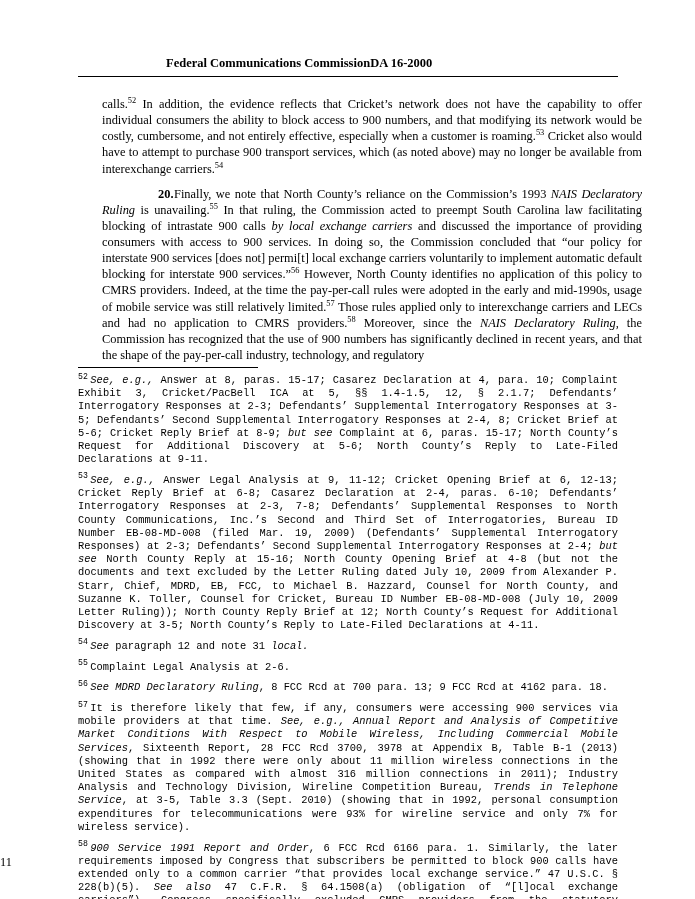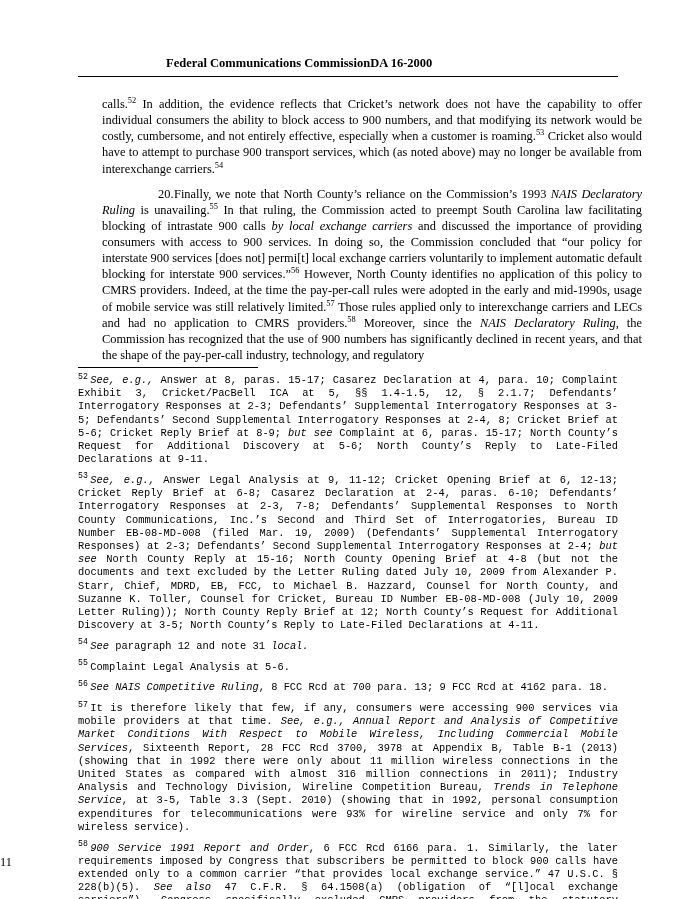--- a/index.html
+++ b/index.html
@@ -57,20 +57,21 @@
     margin: 0 0 0 0;
     text-indent: 0;
   }
   .body-text p.indent {
     margin-top: 9px;
     text-indent: 28px;
   }
   .para-num {
     display: inline-block;
     width: 44px;
+    font-weight: bold;
   }
   sup {
     font-size: 8.4px;
     vertical-align: super;
     line-height: 0;
   }
   .fn-rule {
     position: absolute;
     left: 78px;
     top: 367px;
@@ -122,21 +123,21 @@
     <p>calls.<sup>52</sup>  In addition, the evidence reflects that Cricket’s network does not have the capability to offer individual consumers the ability to block access to 900 numbers, and that modifying its network would be costly, cumbersome, and not entirely effective, especially when a customer is roaming.<sup>53</sup>  Cricket also would have to attempt to purchase 900 transport services, which (as noted above) may no longer be available from interexchange carriers.<sup>54</sup></p>
     <p class="indent"><span class="para-num">20.</span><span>Finally, we note that North County’s reliance on the Commission’s 1993 <i>NAIS Declaratory Ruling</i> is unavailing.<sup>55</sup>  In that ruling, the Commission acted to preempt South Carolina law facilitating blocking of intrastate 900 calls <i>by local exchange carriers</i> and discussed the importance of providing consumers with access to 900 services.  In doing so, the Commission concluded that “our policy for interstate 900 services [does not] permi[t] local exchange carriers voluntarily to implement automatic default blocking for interstate 900 services.”<sup>56</sup>  However, North County identifies no application of this policy to CMRS providers.  Indeed, at the time the pay-per-call rules were adopted in the early and mid-1990s, usage of mobile service was still relatively limited.<sup>57</sup>  Those rules applied only to interexchange carriers and LECs and had no application to CMRS providers.<sup>58</sup>  Moreover, since the <i>NAIS Declaratory Ruling</i>, the Commission has recognized that the use of 900 numbers has significantly declined in recent years, and that the shape of the pay-per-call industry, technology, and regulatory</span></p>
   </div>
 
   <div class="fn-rule"></div>
 
   <div class="footnotes">
     <p class="fn"><span class="fnum">52</span><span><i>See, e.g.,</i> Answer at 8, paras. 15-17; Casarez Declaration at 4, para. 10; Complaint Exhibit 3, Cricket/PacBell ICA at 5, §§ 1.4-1.5, 12, § 2.1.7; Defendants’ Interrogatory Responses at 2-3; Defendants’ Supplemental Interrogatory Responses at 3-5; Defendants’ Second Supplemental Interrogatory Responses at 2-4, 8; Cricket Brief at 5-6; Cricket Reply Brief at 8-9; <i>but see</i> Complaint at 6, paras. 15-17; North County’s Request for Additional Discovery at 5-6; North County’s Reply to Late-Filed Declarations at 9-11.</span></p>
     <p class="fn"><span class="fnum">53</span><span><i>See, e.g.,</i> Answer Legal Analysis at 9, 11-12; Cricket Opening Brief at 6, 12-13; Cricket Reply Brief at 6-8; Casarez Declaration at 2-4, paras. 6-10; Defendants’ Interrogatory Responses at 2-3, 7-8; Defendants’ Supplemental Responses to North County Communications, Inc.’s Second and Third Set of Interrogatories, Bureau ID Number EB-08-MD-008 (filed Mar. 19, 2009) (Defendants’ Supplemental Interrogatory Responses) at 2-3; Defendants’ Second Supplemental Interrogatory Responses at 2-4; <i>but see</i> North County Reply at 15-16; North County Opening Brief at 4-8 (but not the documents and text excluded by the Letter Ruling dated July 10, 2009 from Alexander P. Starr, Chief, MDRD, EB, FCC, to Michael B. Hazzard, Counsel for North County, and Suzanne K. Toller, Counsel for Cricket, Bureau ID Number EB-08-MD-008 (July 10, 2009 Letter Ruling)); North County Reply Brief at 12; North County’s Request for Additional Discovery at 3-5; North County’s Reply to Late-Filed Declarations at 4-11.</span></p>
     <p class="fn"><span class="fnum">54</span><span><i>See</i> paragraph 12 and note 31 <i>local.</i></span></p>
-    <p class="fn"><span class="fnum">55</span><span>Complaint Legal Analysis at 5-6.</span></p>
-    <p class="fn"><span class="fnum">56</span><span><i>See NAIS Competitive Ruling</i>, 8 FCC Rcd at 700 para. 13; 9 FCC Rcd at 4162 para. 18.</span></p>
+    <p class="fn"><span class="fnum">55</span><span>Complaint Legal Analysis at 2-6.</span></p>
+    <p class="fn"><span class="fnum">56</span><span><i>See MDRD Declaratory Ruling</i>, 8 FCC Rcd at 700 para. 13; 9 FCC Rcd at 4162 para. 18.</span></p>
     <p class="fn"><span class="fnum">57</span><span>It is therefore likely that few, if any, consumers were accessing 900 services via mobile providers at that time.  <i>See, e.g., Annual Report and Analysis of Competitive Market Conditions With Respect to Mobile Wireless, Including Commercial Mobile Services</i>, Sixteenth Report, 28 FCC Rcd 3700, 3978 at Appendix B, Table B-1 (2013) (showing that in 1992 there were only about 11 million wireless connections in the United States as compared with almost 316 million connections in  2011); Industry Analysis and Technology Division, Wireline Competition Bureau, <i>Trends in Telephone Service</i>, at 3-5, Table 3.3 (Sept. 2010) (showing that in 1992, personal consumption expenditures for telecommunications were 93% for wireline service and only 7% for wireless service).</span></p>
     <p class="fn"><span class="fnum">58</span><span><i>900 Service 1991 Report and Order</i>, 6 FCC Rcd 6166 para. 1.  Similarly, the later requirements imposed by Congress that subscribers be permitted to block 900 calls have extended only to a common carrier “that provides local exchange service.”  47 U.S.C. § 228(b)(5).  <i>See also</i> 47 C.F.R. § 64.1508(a) (obligation of “[l]ocal exchange carriers”).  Congress specifically excluded CMRS providers from the statutory definition of local exchange carriers, “except to the extent that the Commission finds that such service should be included in the definition of such term.”  47 U.S.C. § 153(32).  The Commission has thus far expressly declined to make any such finding.  <i>See Implementation of the Local Competition Provisions in the Telecommunications Act of 1996</i>, First Report and Order, 11 FCC Rcd 15499, 15995-96 at paras. 1004-06 (1996); <i>Eric James Glazier</i>, 17 FCC Rcd 16747, 16747 &amp; n.6 (WTB 2002).</span></p>
   </div>
 
   <div class="page-number">11</div>
 
 </div>
 
 </body></html>

